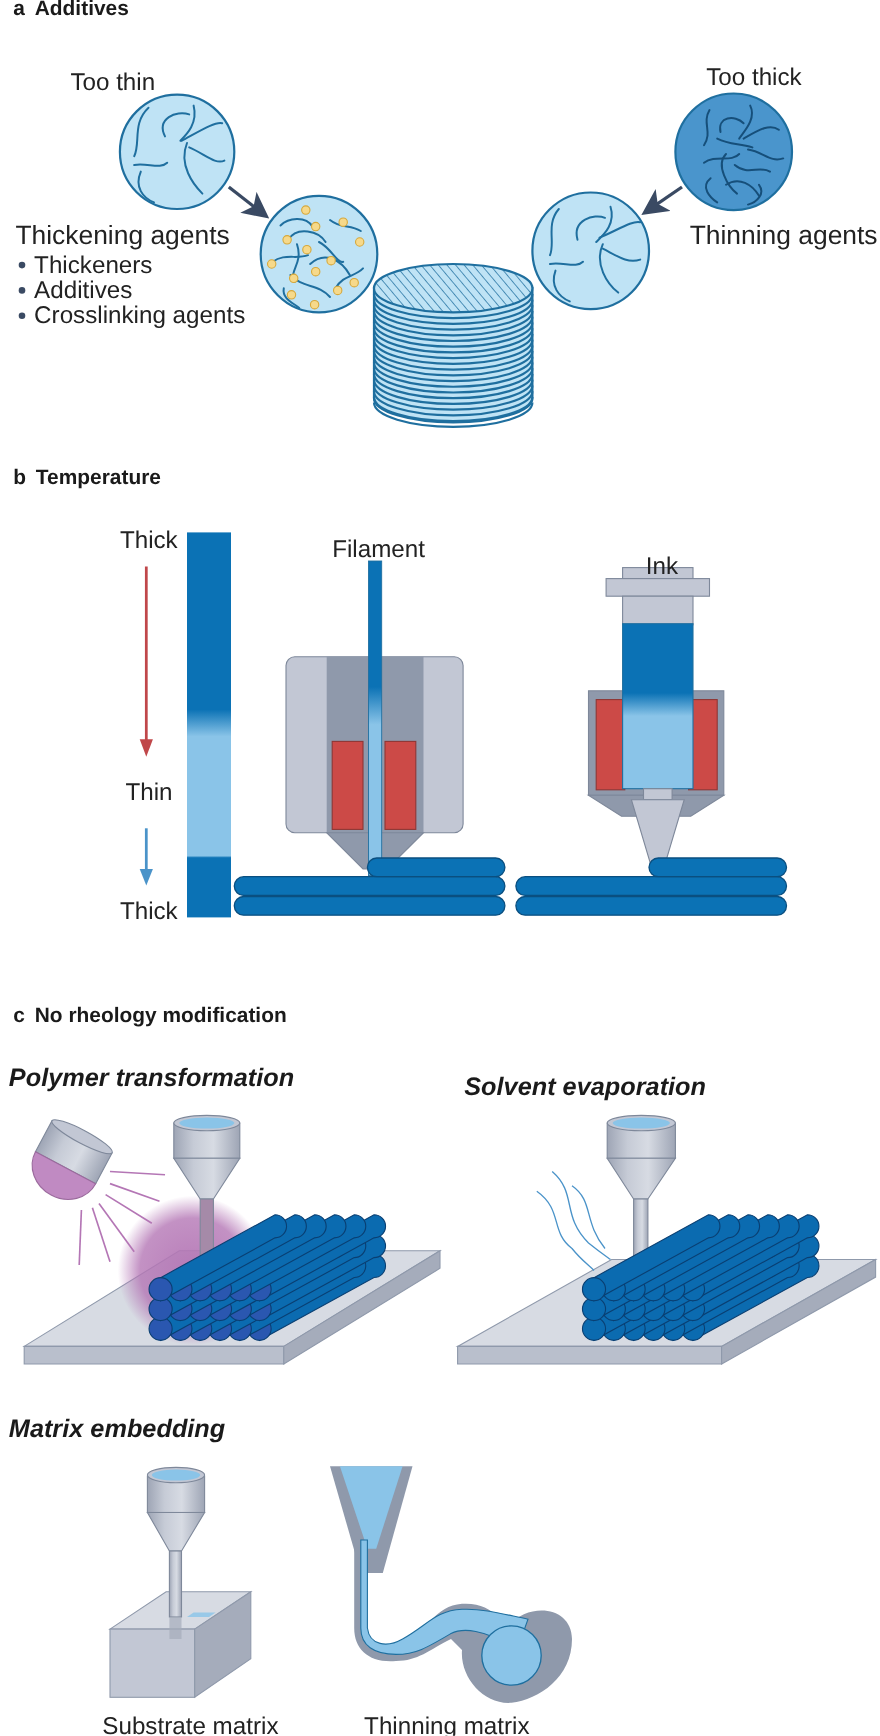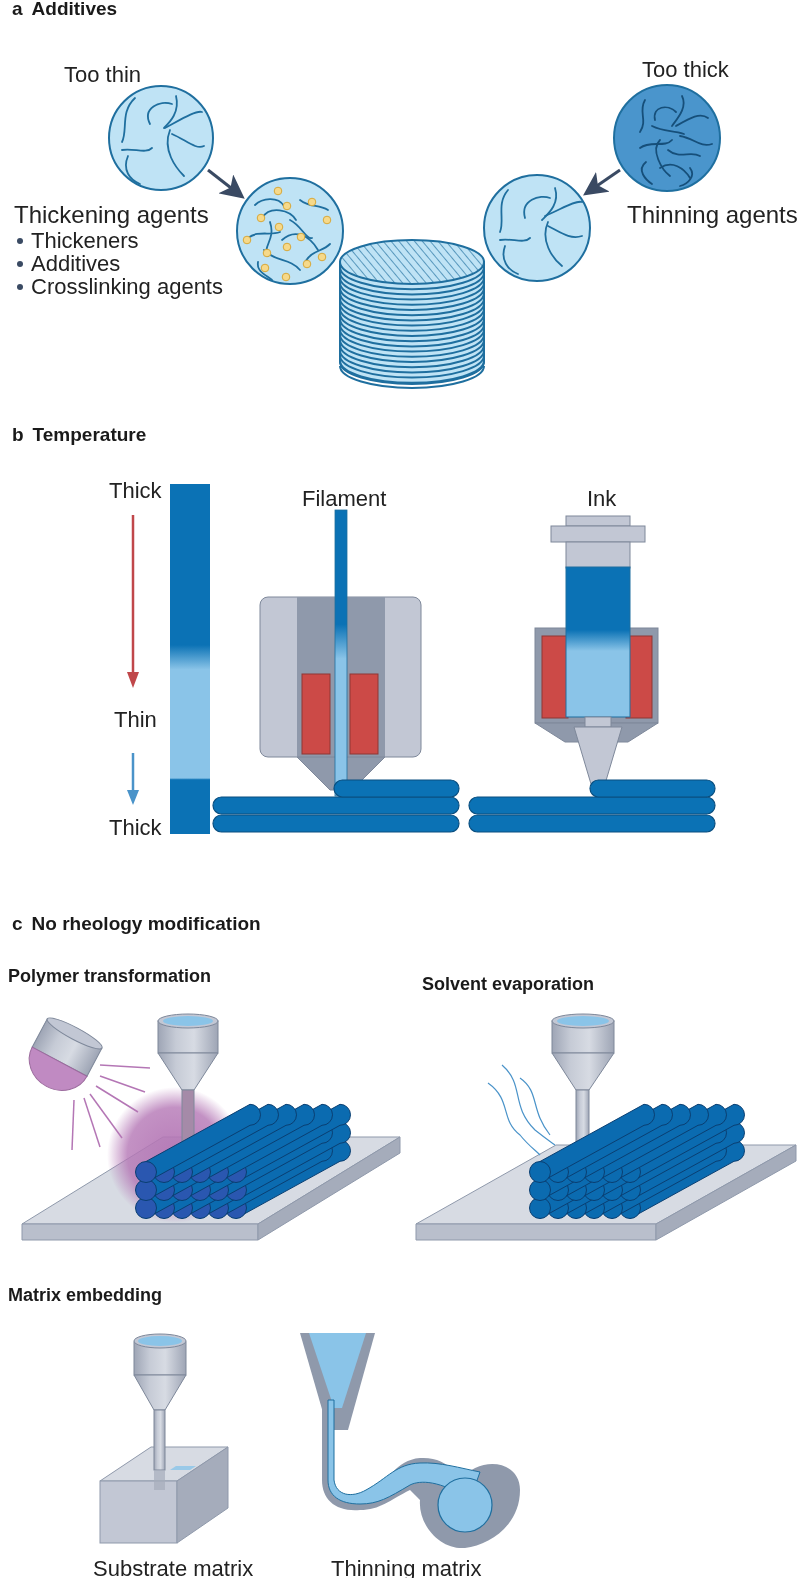--- a/index.html
+++ b/index.html
@@ -1,21 +1,21 @@
 <!DOCTYPE html>
 <html><head>
 <meta charset="utf-8">
 <style>
   html, body { margin: 0; padding: 0; background: #ffffff; }
   body { width: 800px; height: 1578px; position: relative; overflow: hidden;
          font-family: "Liberation Sans", "DejaVu Sans", sans-serif; color: #1a1a1a; }
   .abs { position: absolute; }
   .panel-heading { font-weight: bold; font-size: 19px; white-space: nowrap; }
   .panel-heading .letter { margin-right: 9px; }
-  .sub-heading { font-weight: bold; font-size: 18px; white-space: nowrap; }
+  .sub-heading { font-weight: bold; font-size: 23px; white-space: nowrap; font-style: italic; }
   .label { font-size: 22px; white-space: nowrap; color: #222; }
   .list-title { font-size: 24px; white-space: nowrap; color: #222; }
   ul.bullets { list-style: none; margin: 0; padding: 0; }
   ul.bullets li { font-size: 22px; line-height: 23px; white-space: nowrap; color: #222; padding-left: 17px; position: relative; }
   ul.bullets li::before { content: ""; position: absolute; left: 3px; top: 9px; width: 6px; height: 6px; border-radius: 50%; background: #3a4a63; }
   ul.bullets li.cont::before { display: none; }
   svg.fig { position: absolute; left: 0; top: 0; }
 </style>
 </head>
 <body>
@@ -388,21 +388,21 @@
   <div class="list-title">Thinning agents</div>
 </div>
 
 <div class="abs panel-heading" style="left:12px; top:424px;">
   <span class="letter">b</span><span>Temperature</span>
 </div>
 <div class="abs label" style="left:109px; top:478px;">Thick</div>
 <div class="abs label" style="left:114px; top:707px;">Thin</div>
 <div class="abs label" style="left:109px; top:815px;">Thick</div>
 <div class="abs label" style="left:302px; top:486px;">Filament</div>
-<div class="abs label" style="left:587px; top:486px;">Ink</div>
+<div class="abs label" style="left:587px; top:502px;">Ink</div>
 
 <div class="abs panel-heading" style="left:12px; top:913px;">
   <span class="letter">c</span><span>No rheology modification</span>
 </div>
 <div class="abs sub-heading" style="left:8px; top:966px;">Polymer transformation</div>
 <div class="abs sub-heading" style="left:422px; top:974px;">Solvent evaporation</div>
 <div class="abs sub-heading" style="left:8px; top:1285px;">Matrix embedding</div>
 <div class="abs label" style="left:93px; top:1556px;">Substrate matrix</div>
 <div class="abs label" style="left:331px; top:1556px;">Thinning matrix</div>
 

